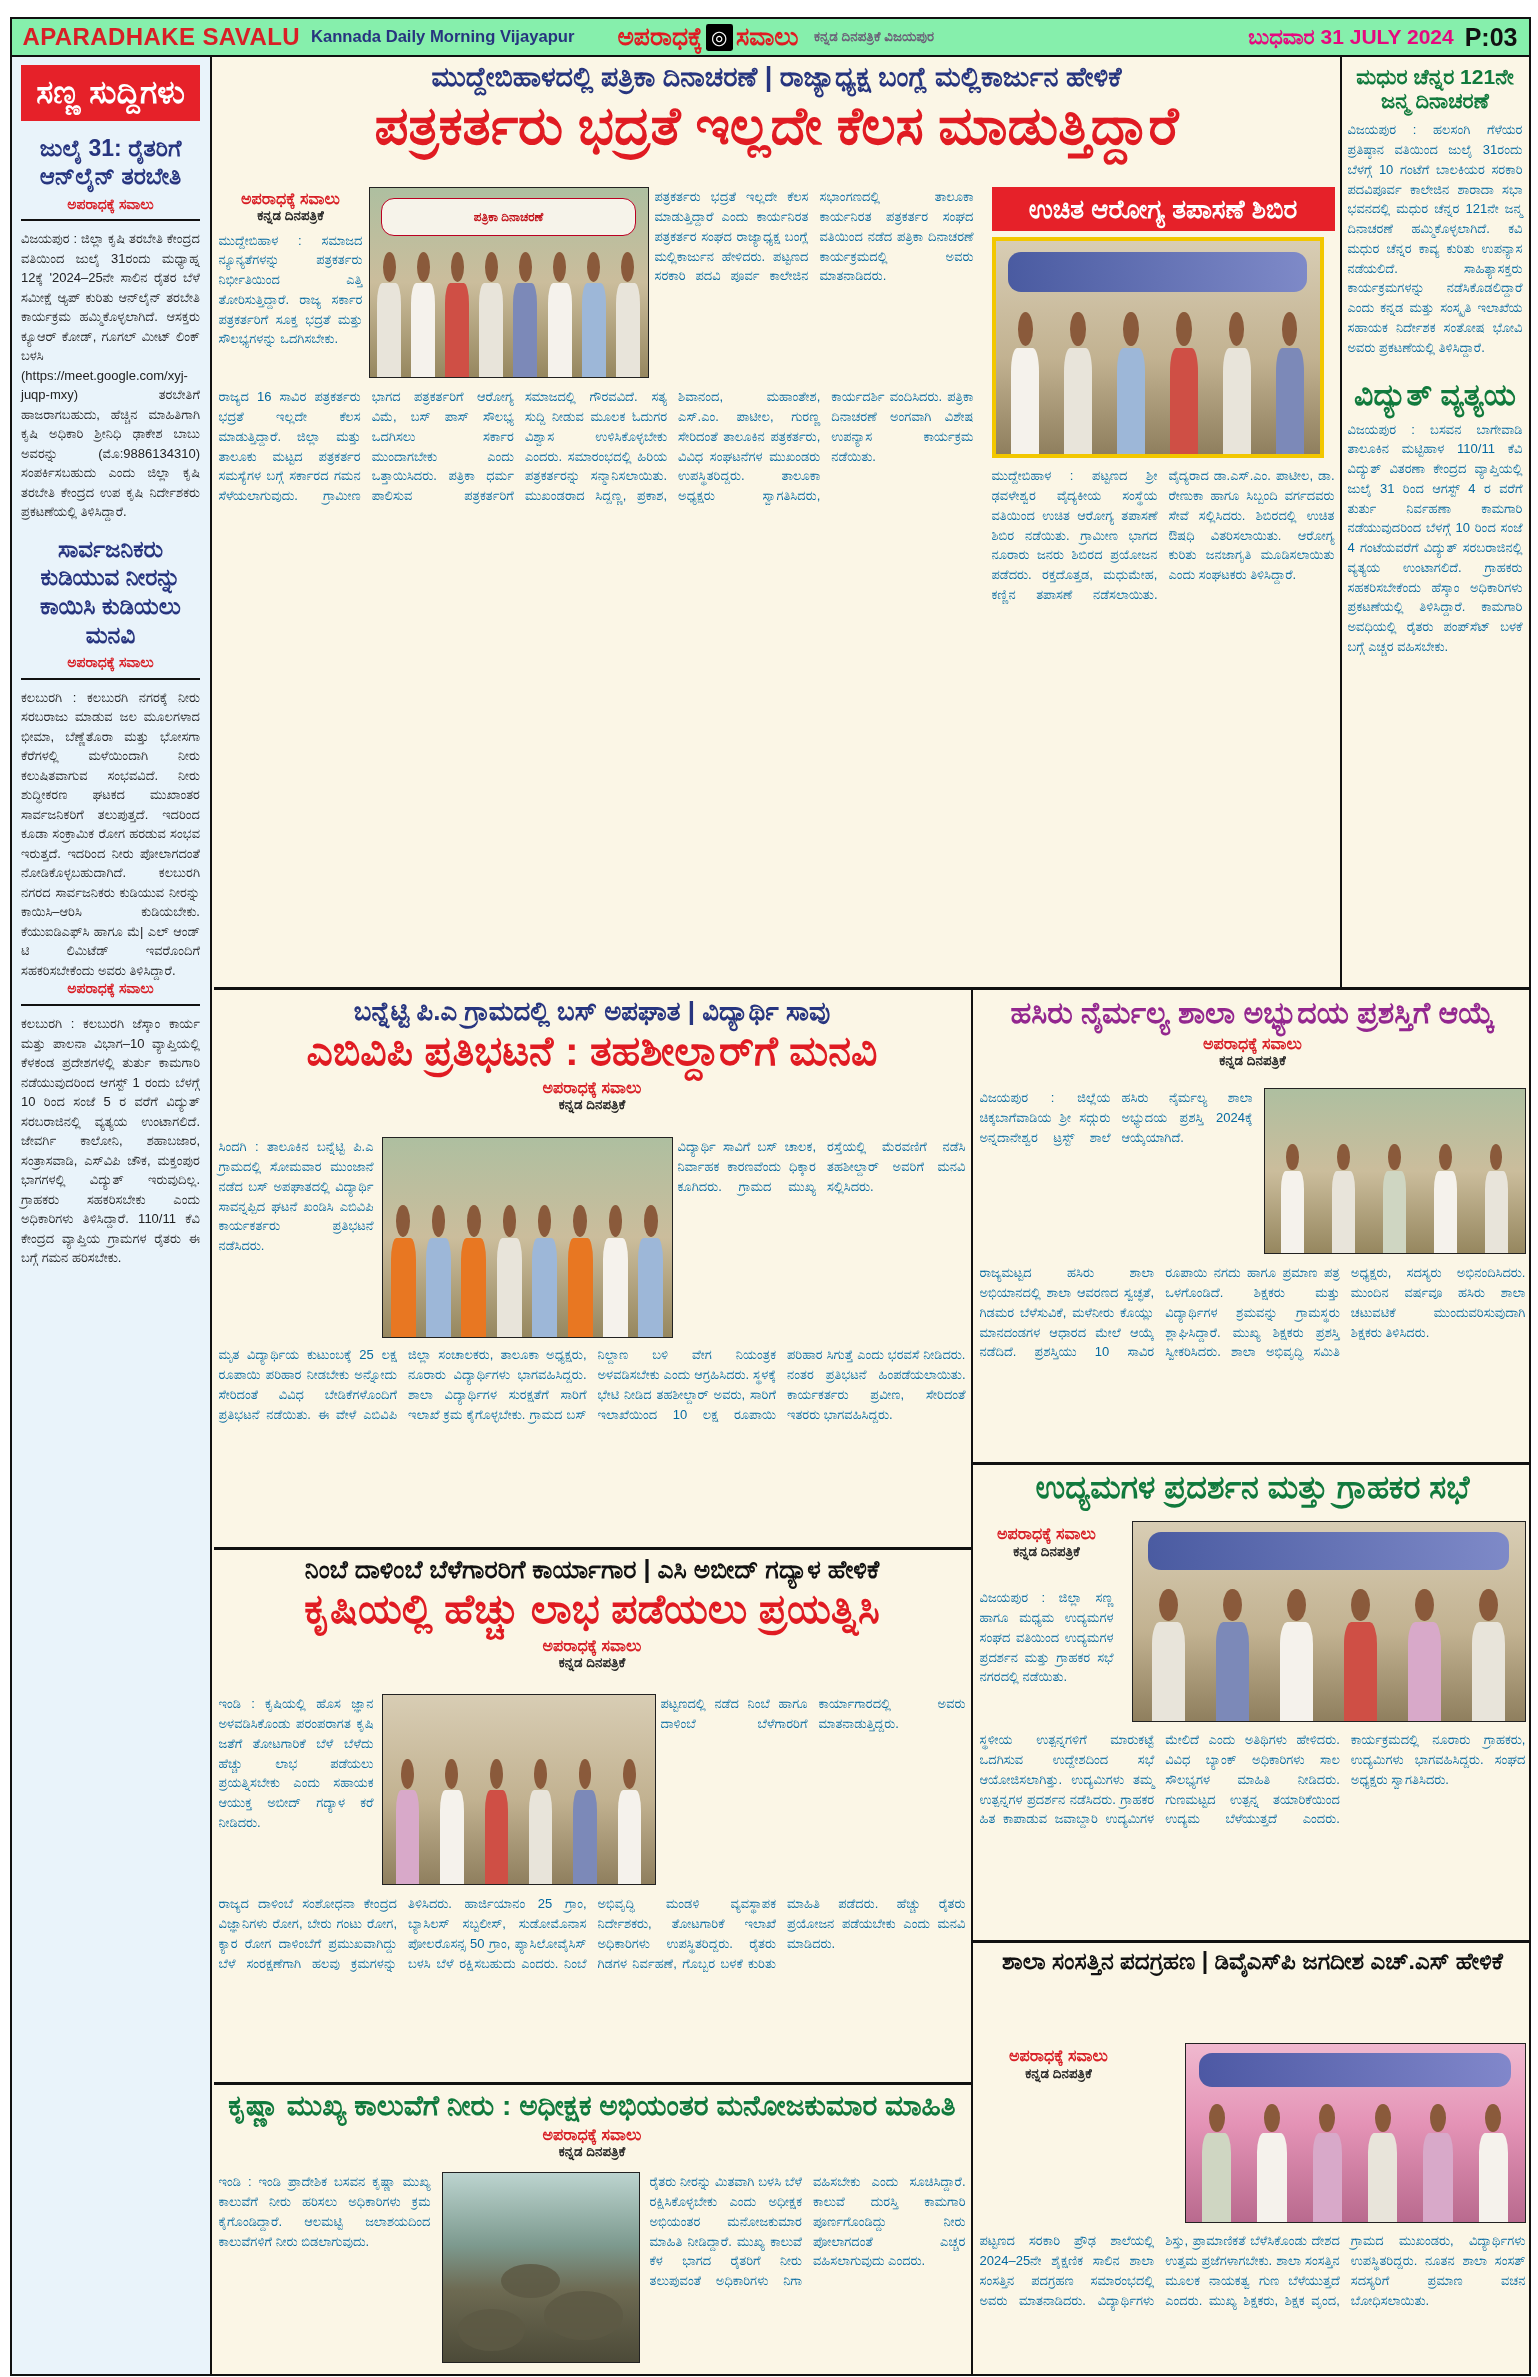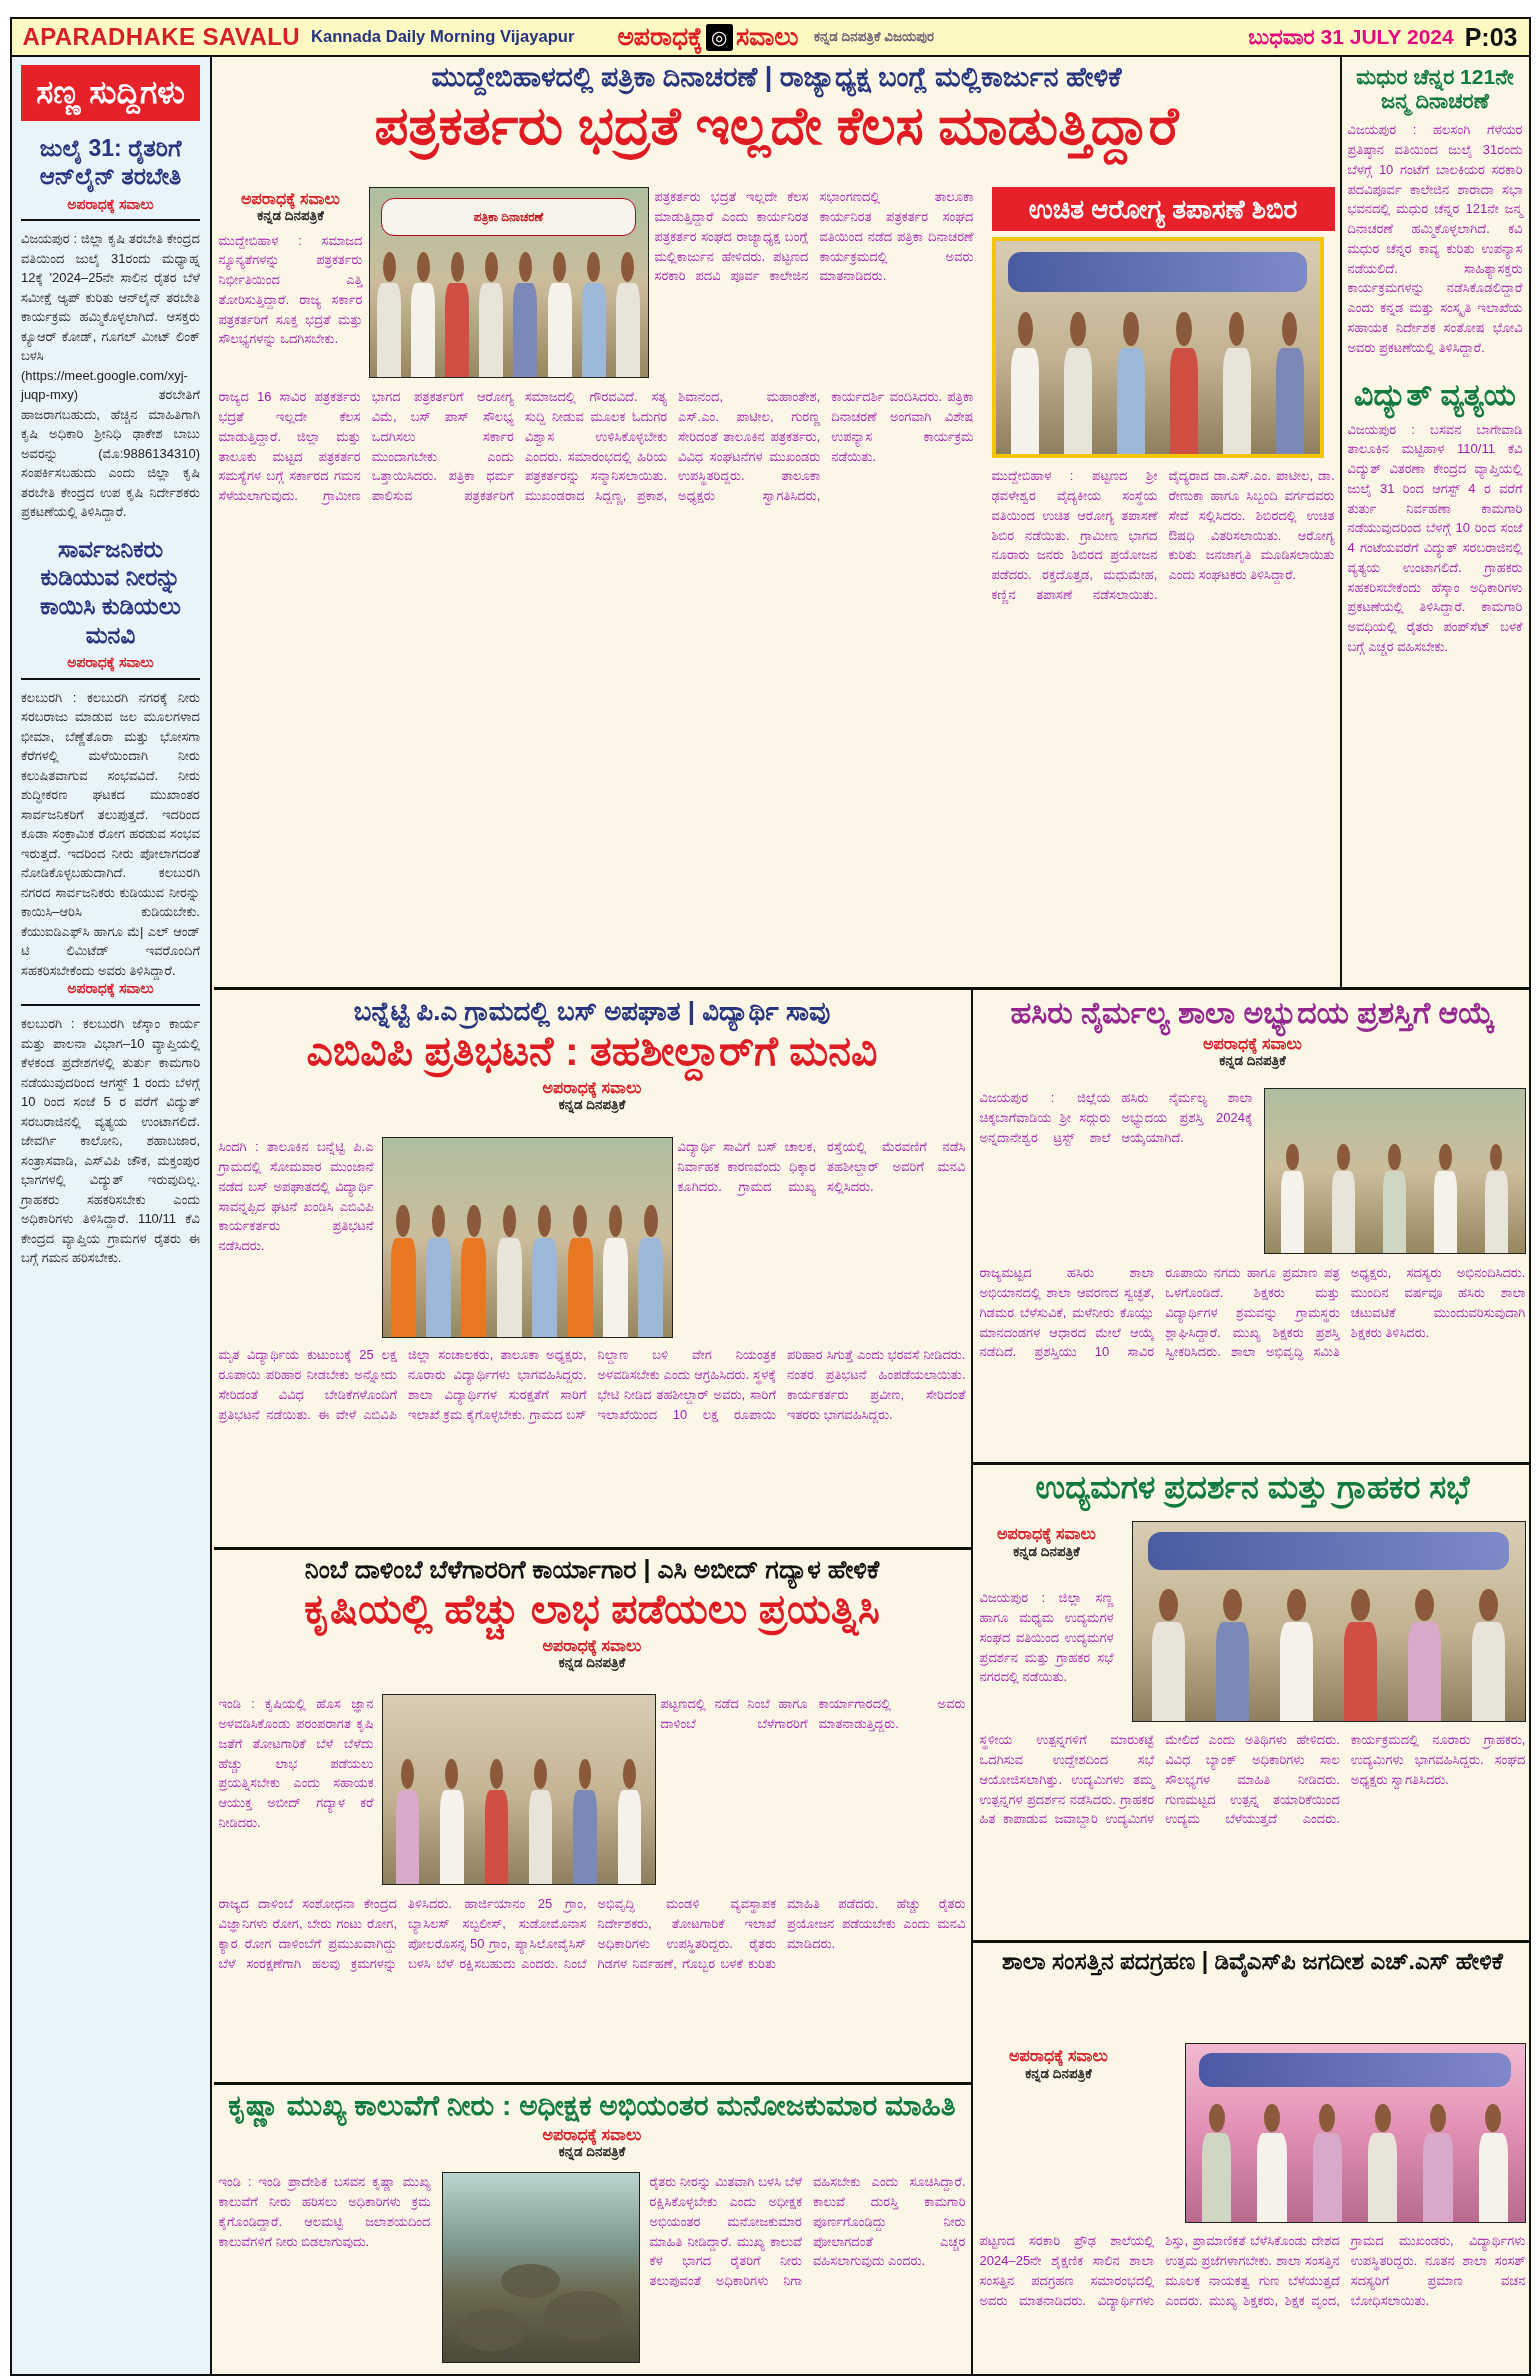--- a/index.html
+++ b/index.html
@@ -1,21 +1,21 @@
 <!DOCTYPE html>
 <html style="font-size:12.6px"><head>
 <meta charset="utf-8">
 <style>
   html,body{margin:0;padding:0;}
   body{width:1538px;height:2377px;position:relative;background:#ffffff;
        font-family:"Liberation Sans","DejaVu Sans",sans-serif;color:#1c1c1c;}
   .paper{position:absolute;left:9.5px;top:17.4px;width:1517px;height:2355px;
          border:2.4px solid #111;background:#fbf6e6;overflow:hidden;}
   
-  .hdr{position:absolute;left:0;top:0;right:0;height:38px;background:#fef9c3;
+  .hdr{position:absolute;left:0;top:0;right:0;height:38px;background:#86efac;
        border-bottom:2.4px solid #111;display:flex;align-items:center;padding:0 11px;box-sizing:border-box;gap:11px;}
   .hdr .lat-title{color:#d81f26;font-weight:bold;font-size:24px;letter-spacing:0.4px;white-space:nowrap;}
   .hdr .lat-sub{color:#27357f;font-weight:bold;font-size:16.6px;white-space:nowrap;}
   .hdr .kn-title{color:#e01b22;font-weight:bold;font-size:25px;white-space:nowrap;display:flex;align-items:center;gap:3.2px;margin-left:32px;}
   .hdr .logo{display:inline-flex;width:27px;height:27px;background:#000;color:#fff;border-radius:2.4px;
              align-items:center;justify-content:center;font-size:19px;}
   .hdr .kn-sub{color:#6b5e77;font-size:13.4px;font-weight:bold;white-space:nowrap;margin-left:4.7px;}
   .hdr .dateline{color:#e5097f;font-weight:bold;font-size:21px;white-space:nowrap;margin-left:auto;}
   .hdr .pageno{color:#111;font-weight:bold;font-size:25px;white-space:nowrap;}
   
@@ -31,21 +31,21 @@
   .sb-body{font-size:13px;line-height:1.5;text-align:justify;color:#222;word-break:break-word;}
   
   .kicker-blue{color:#27357f;font-weight:bold;text-align:center;}
   .kicker-black{color:#111;font-weight:bold;text-align:center;}
   .hl-red{color:#e01b22;font-weight:bold;text-align:center;line-height:1.08;}
   .hl-purple{color:#93278f;font-weight:bold;text-align:center;line-height:1.1;}
   .hl-green{color:#117a3d;font-weight:bold;text-align:center;line-height:1.12;}
   .byline{text-align:center;line-height:1.2;}
   .byline .ag{color:#d81f26;font-weight:bold;font-size:16px;display:block;}
   .byline .pp2{color:#222;font-weight:bold;font-size:13.4px;display:block;}
-  .body-txt{font-size:13px;line-height:1.52;text-align:justify;color:#a21caf;word-break:break-word;}
+  .body-txt{font-size:13px;line-height:1.52;text-align:justify;color:#0369a1;word-break:break-word;}
   .cols2{column-count:2;column-gap:11px;}
   .cols3{column-count:3;column-gap:11px;}
   .cols4{column-count:4;column-gap:11px;}
   .cols5{column-count:5;column-gap:11px;}
   
   .photo{position:relative;overflow:hidden;border:1.6px solid #222;
          background:linear-gradient(180deg,#aebfa0 0%,#cbbd9c 50%,#96875f 100%);}
   .photo .strip{position:absolute;top:5%;left:4%;right:4%;height:19%;
                 background:linear-gradient(90deg,#3b4fa0,#7583cb);opacity:.9;border-radius:13px;}
   .photo .strip.white{background:#f6f3ea;border:0.8px solid #b02;display:flex;align-items:center;justify-content:center;

